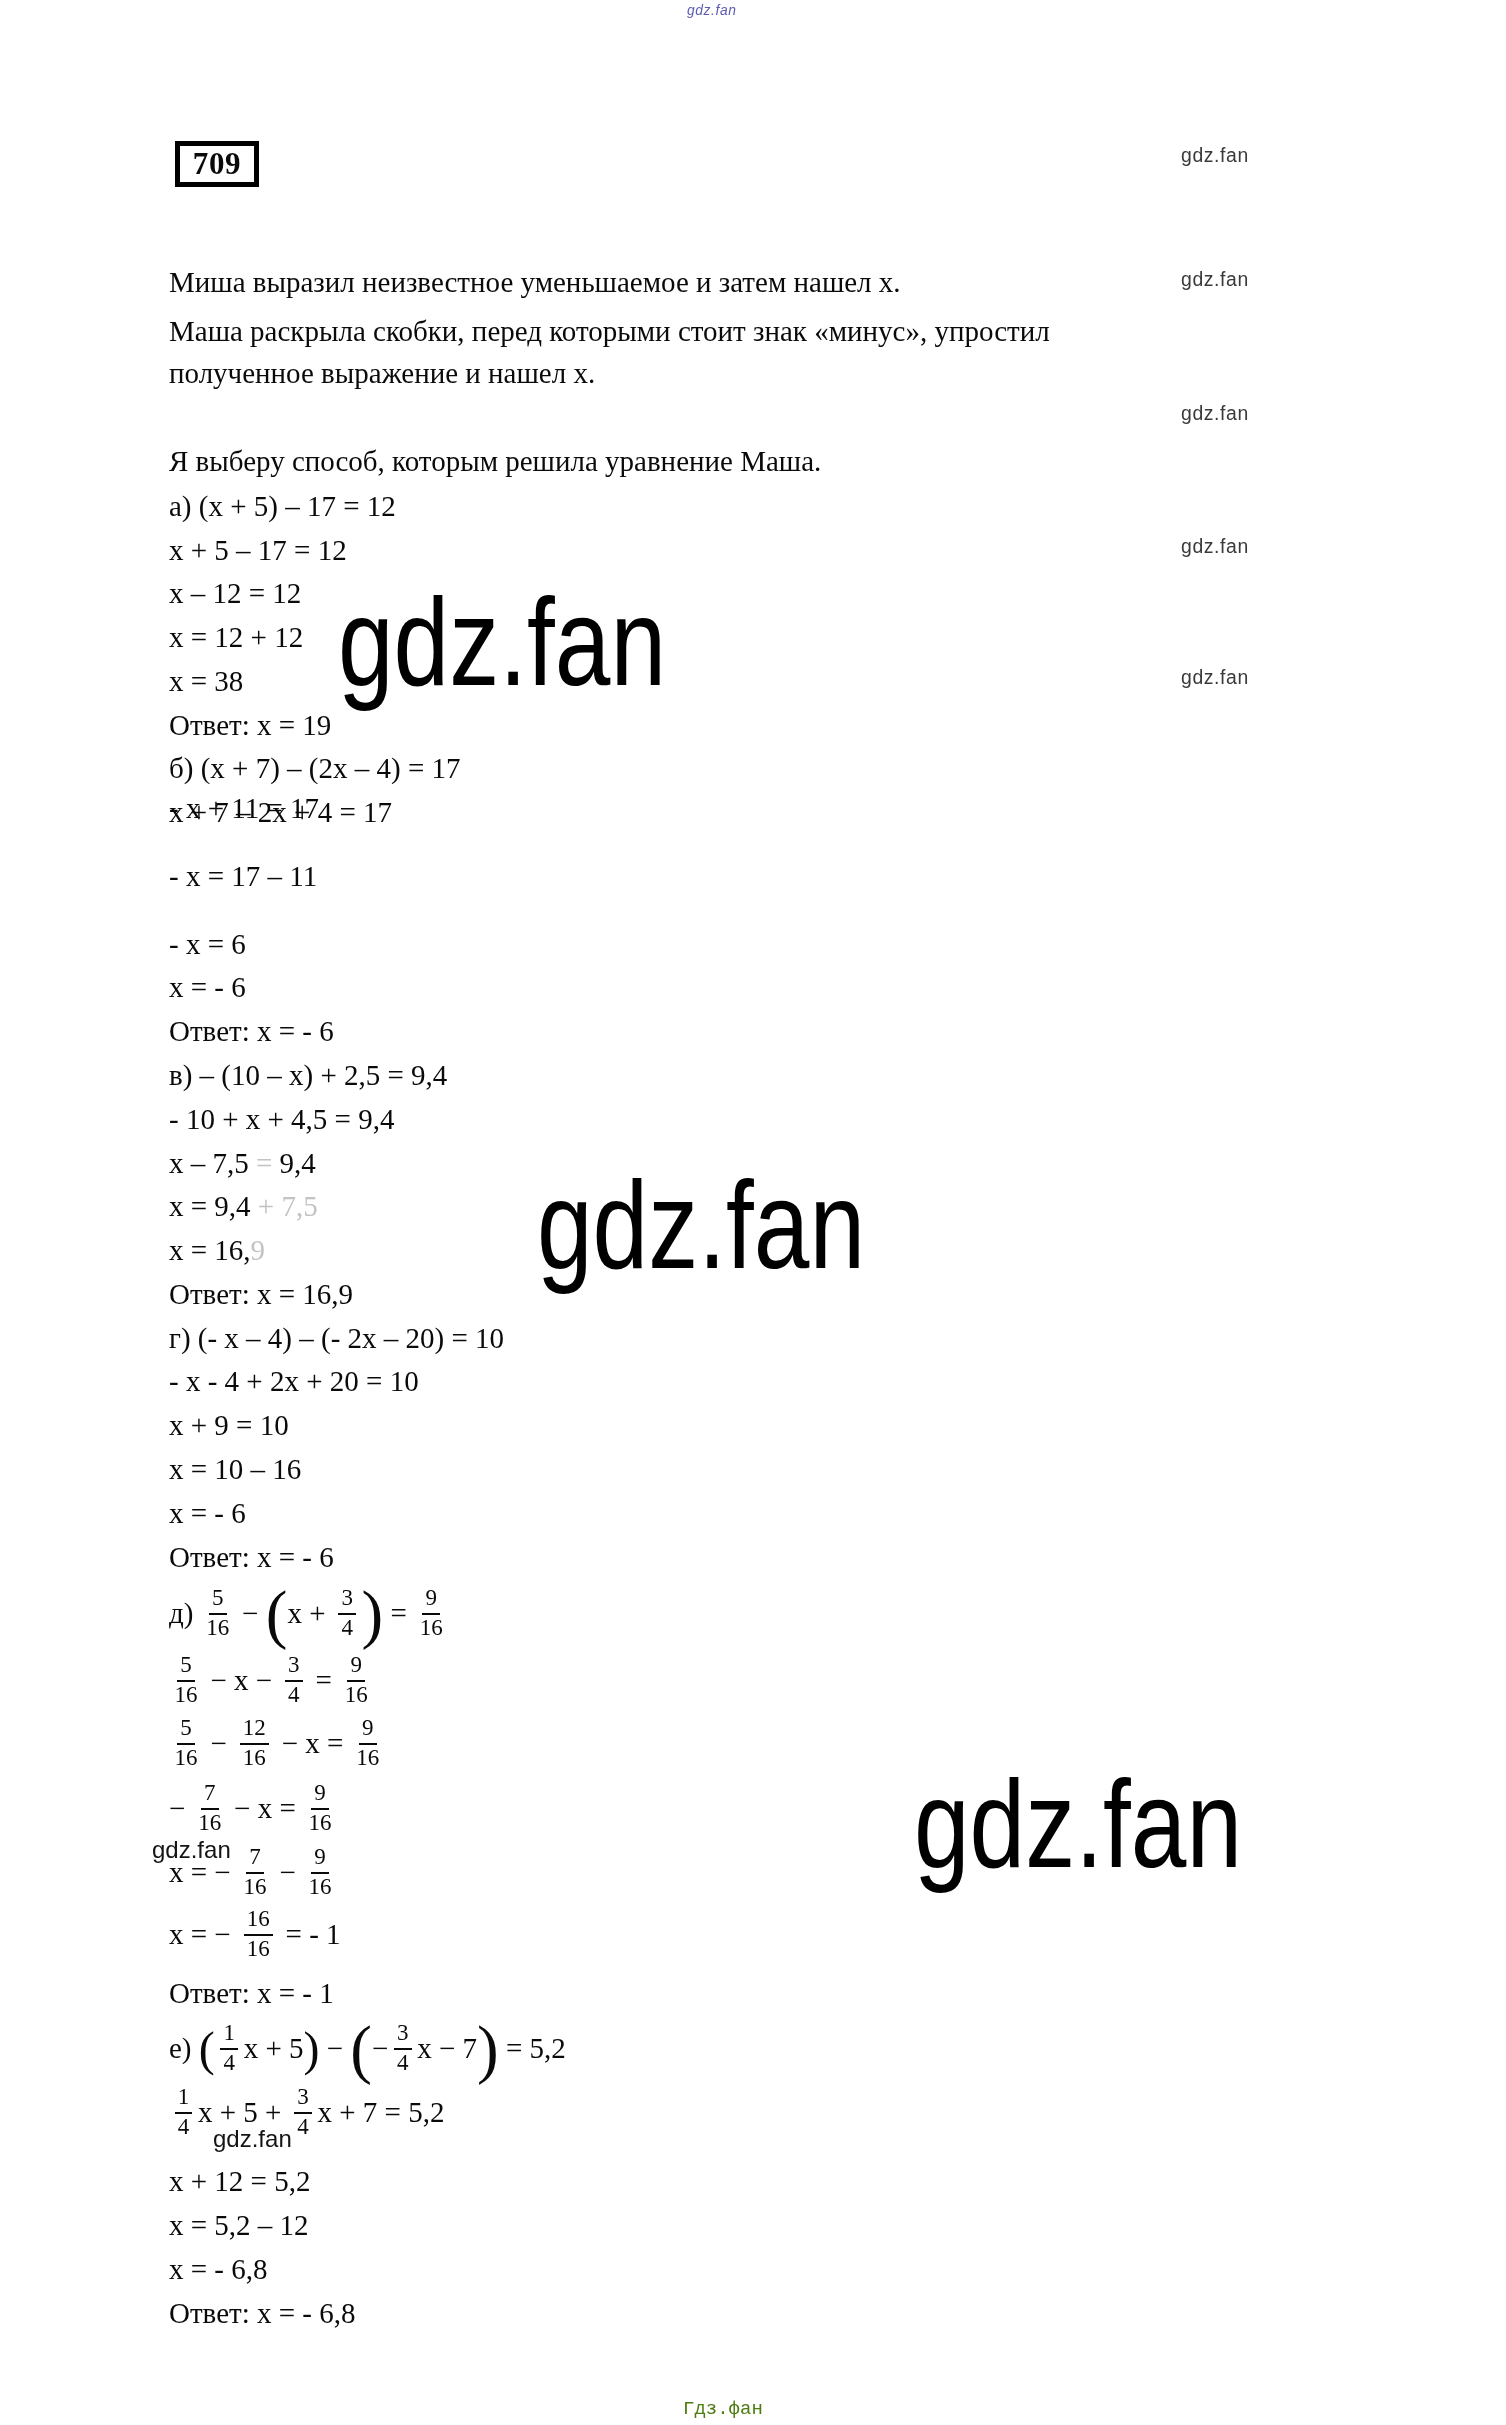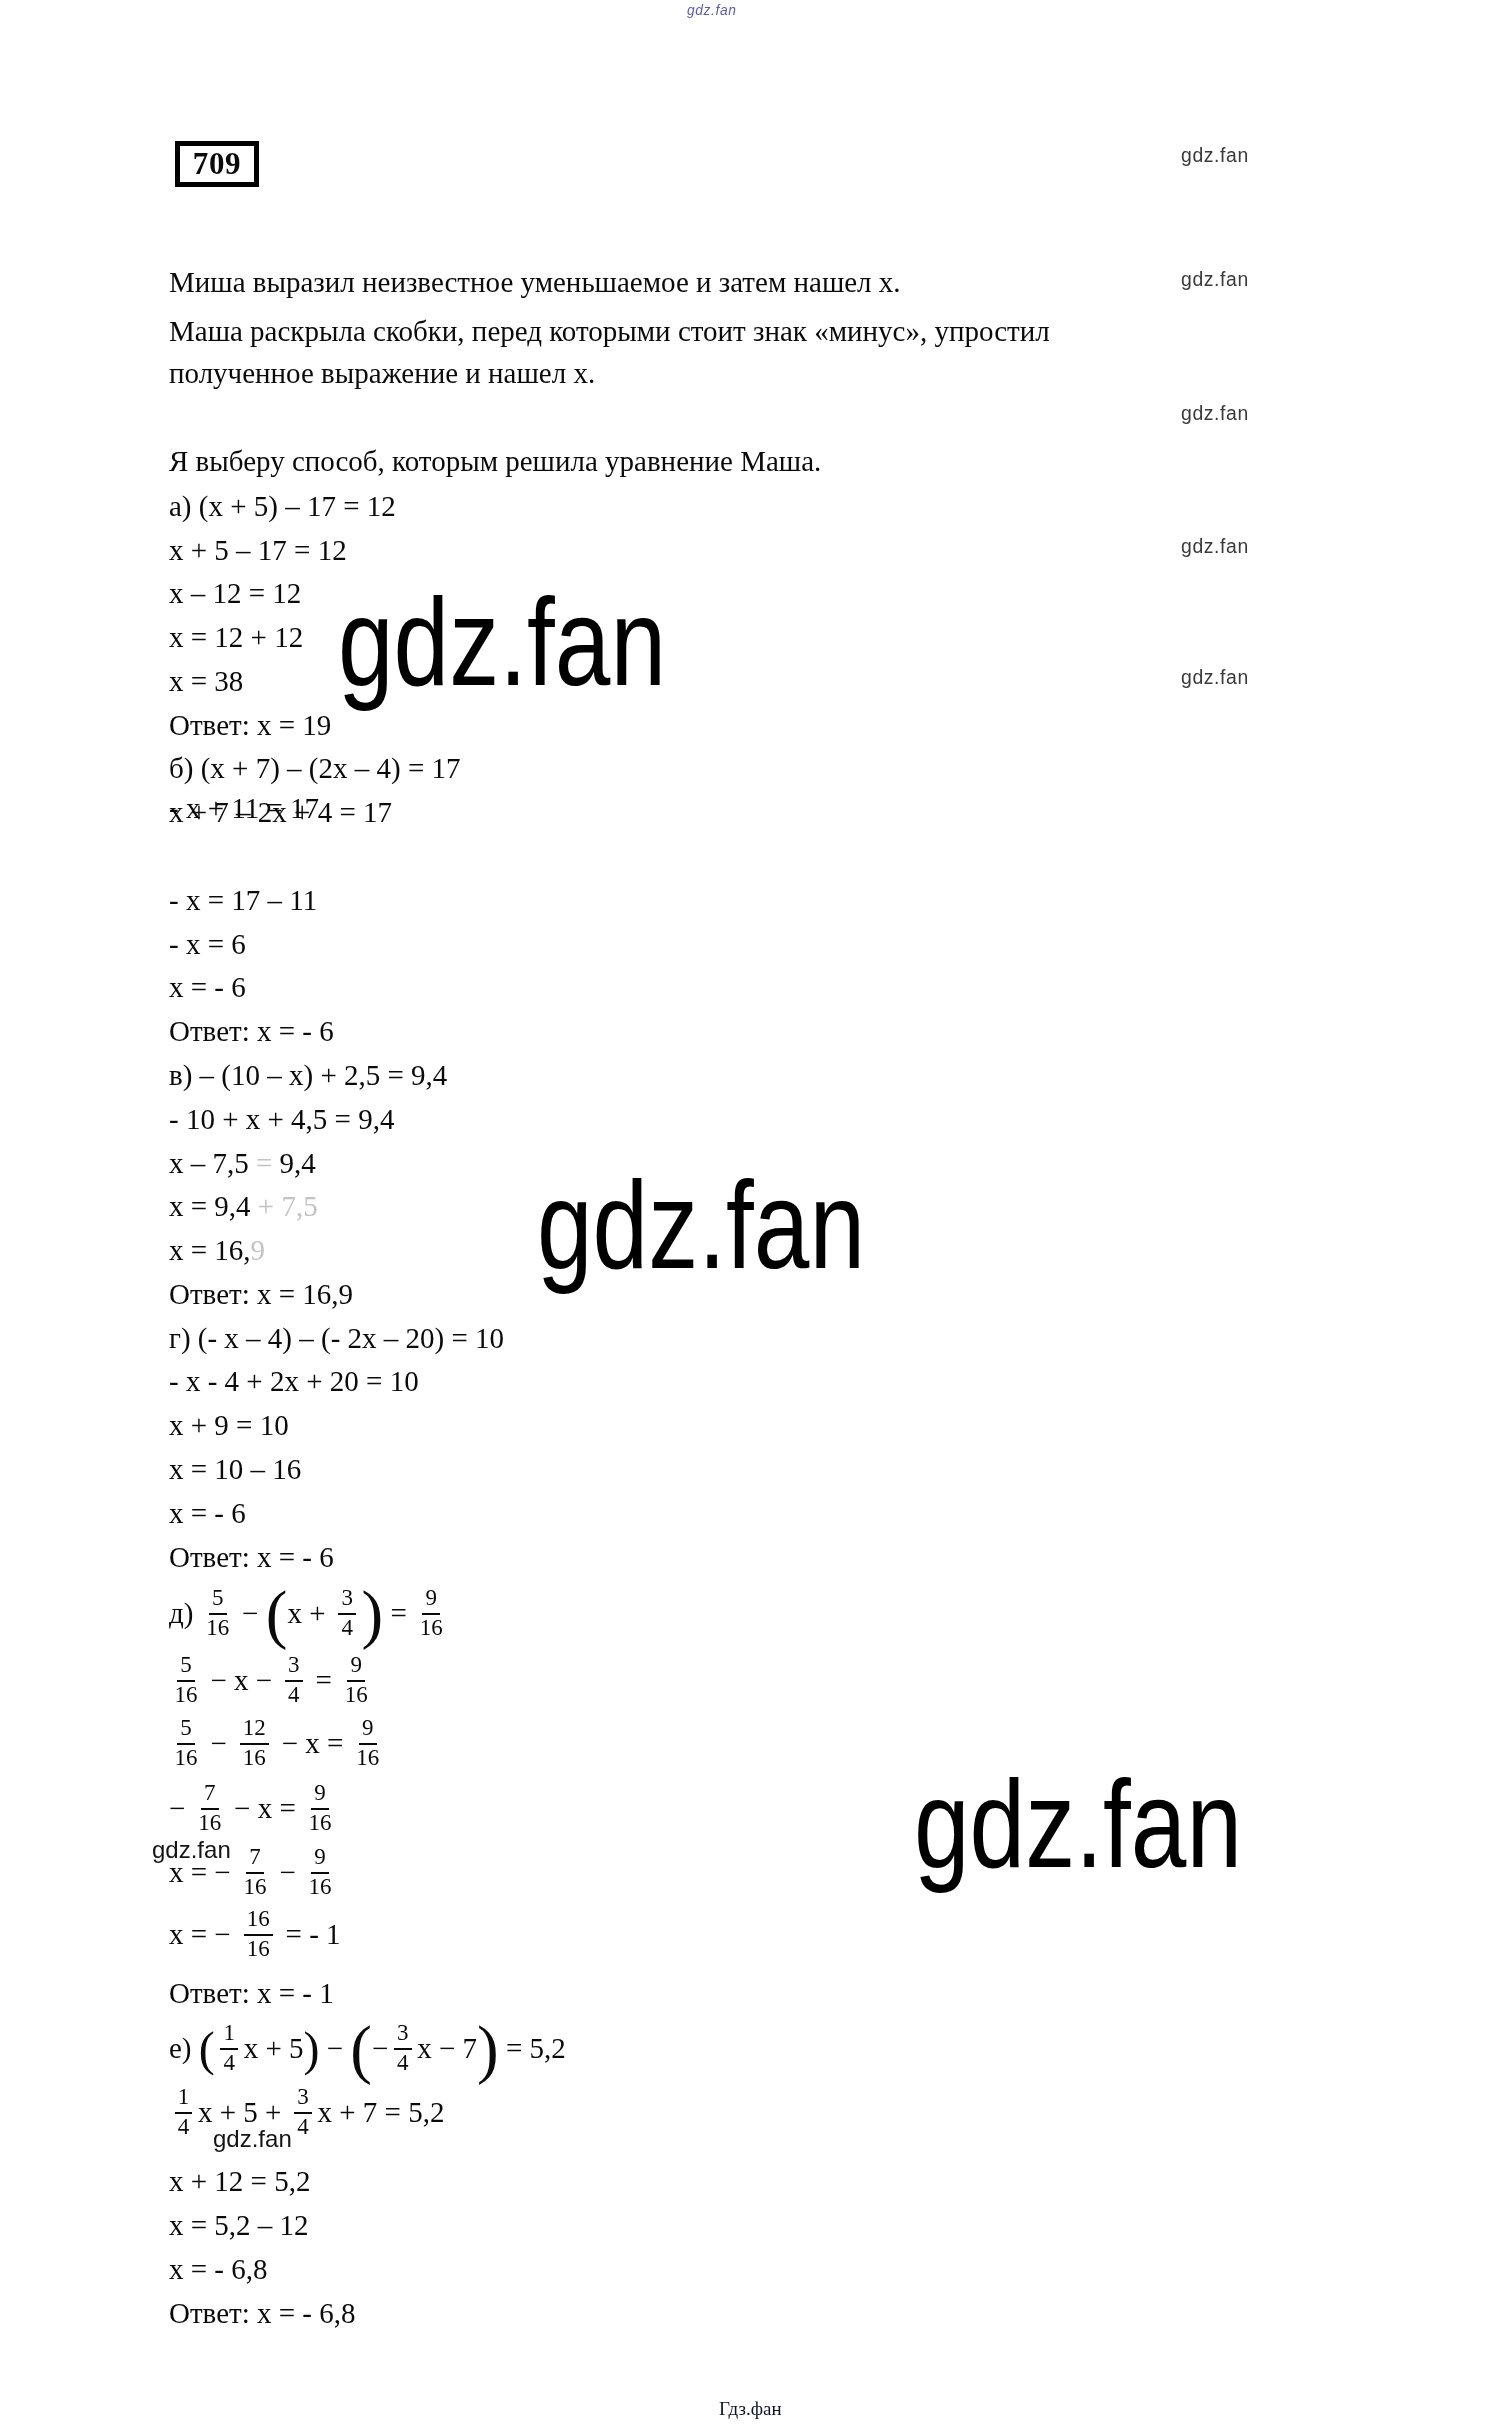--- a/index.html
+++ b/index.html
@@ -30,22 +30,22 @@
     font-size:19.4px;color:#3a3a3a;letter-spacing:0.6px;
   }
   .bigwm{
     position:absolute;font-family:"Liberation Sans",sans-serif;font-size:125px;line-height:1;
     color:#000;transform:scaleX(0.8);transform-origin:0 50%;white-space:pre;
   }
   .smallwm{
     position:absolute;font-family:"Liberation Sans",sans-serif;font-size:24px;color:#141414;
   }
   .footer{
-    position:absolute;left:719px;top:2398px;font-family:Liberation Serif, serif;
-    font-size:19px;color:#0f172a;
+    position:absolute;left:683px;top:2398px;font-family:Liberation Mono, monospace;
+    font-size:19px;color:#4d7c0f;
   }
 </style>
 </head>
 <body>
 
 <div class="topwm">gdz.fan</div>
 
 <div class="numbox">709</div>
 
 <div class="sidewm" style="top:144px">gdz.fan</div>
@@ -64,21 +64,21 @@
 <div class="line" style="top:577px">x – 12 = 12</div>
 <div class="line" style="top:621px">x = 12 + 12</div>
 <div class="line" style="top:665px">x = 38</div>
 <div class="line" style="top:709px">Ответ: x = 19</div>
 
 <div class="bigwm" style="left:338px;top:579px">gdz.fan</div>
 
 <div class="line" style="top:752px">б) (x + 7) – (2x – 4) = 17</div>
 <div class="line" style="top:796px">x + 7 – 2x + 4 = 17</div>
 <div class="line" style="top:792px">- x + 11 = 17</div>
-<div class="line" style="top:884px">- x = 17 – 11</div>
+<div class="line" style="top:860px">- x = 17 – 11</div>
 <div class="line" style="top:928px">- x = 6</div>
 <div class="line" style="top:971px">x = - 6</div>
 <div class="line" style="top:1015px">Ответ: x = - 6</div>
 
 <div class="line" style="top:1059px">в) – (10 – x) + 2,5 = 9,4</div>
 <div class="line" style="top:1103px">- 10 + x + 4,5 = 9,4</div>
 <div class="line" style="top:1147px"><span class="">x – 7,5 </span><span class="gray">=</span><span class=""> 9,4</span></div>
 <div class="line" style="top:1190px"><span class="">x = 9,4 </span><span class="gray">+ 7,5</span></div>
 <div class="line" style="top:1234px"><span class="">x = 16,</span><span class="gray">9</span></div>
 <div class="line" style="top:1278px">Ответ: x = 16,9</div>

